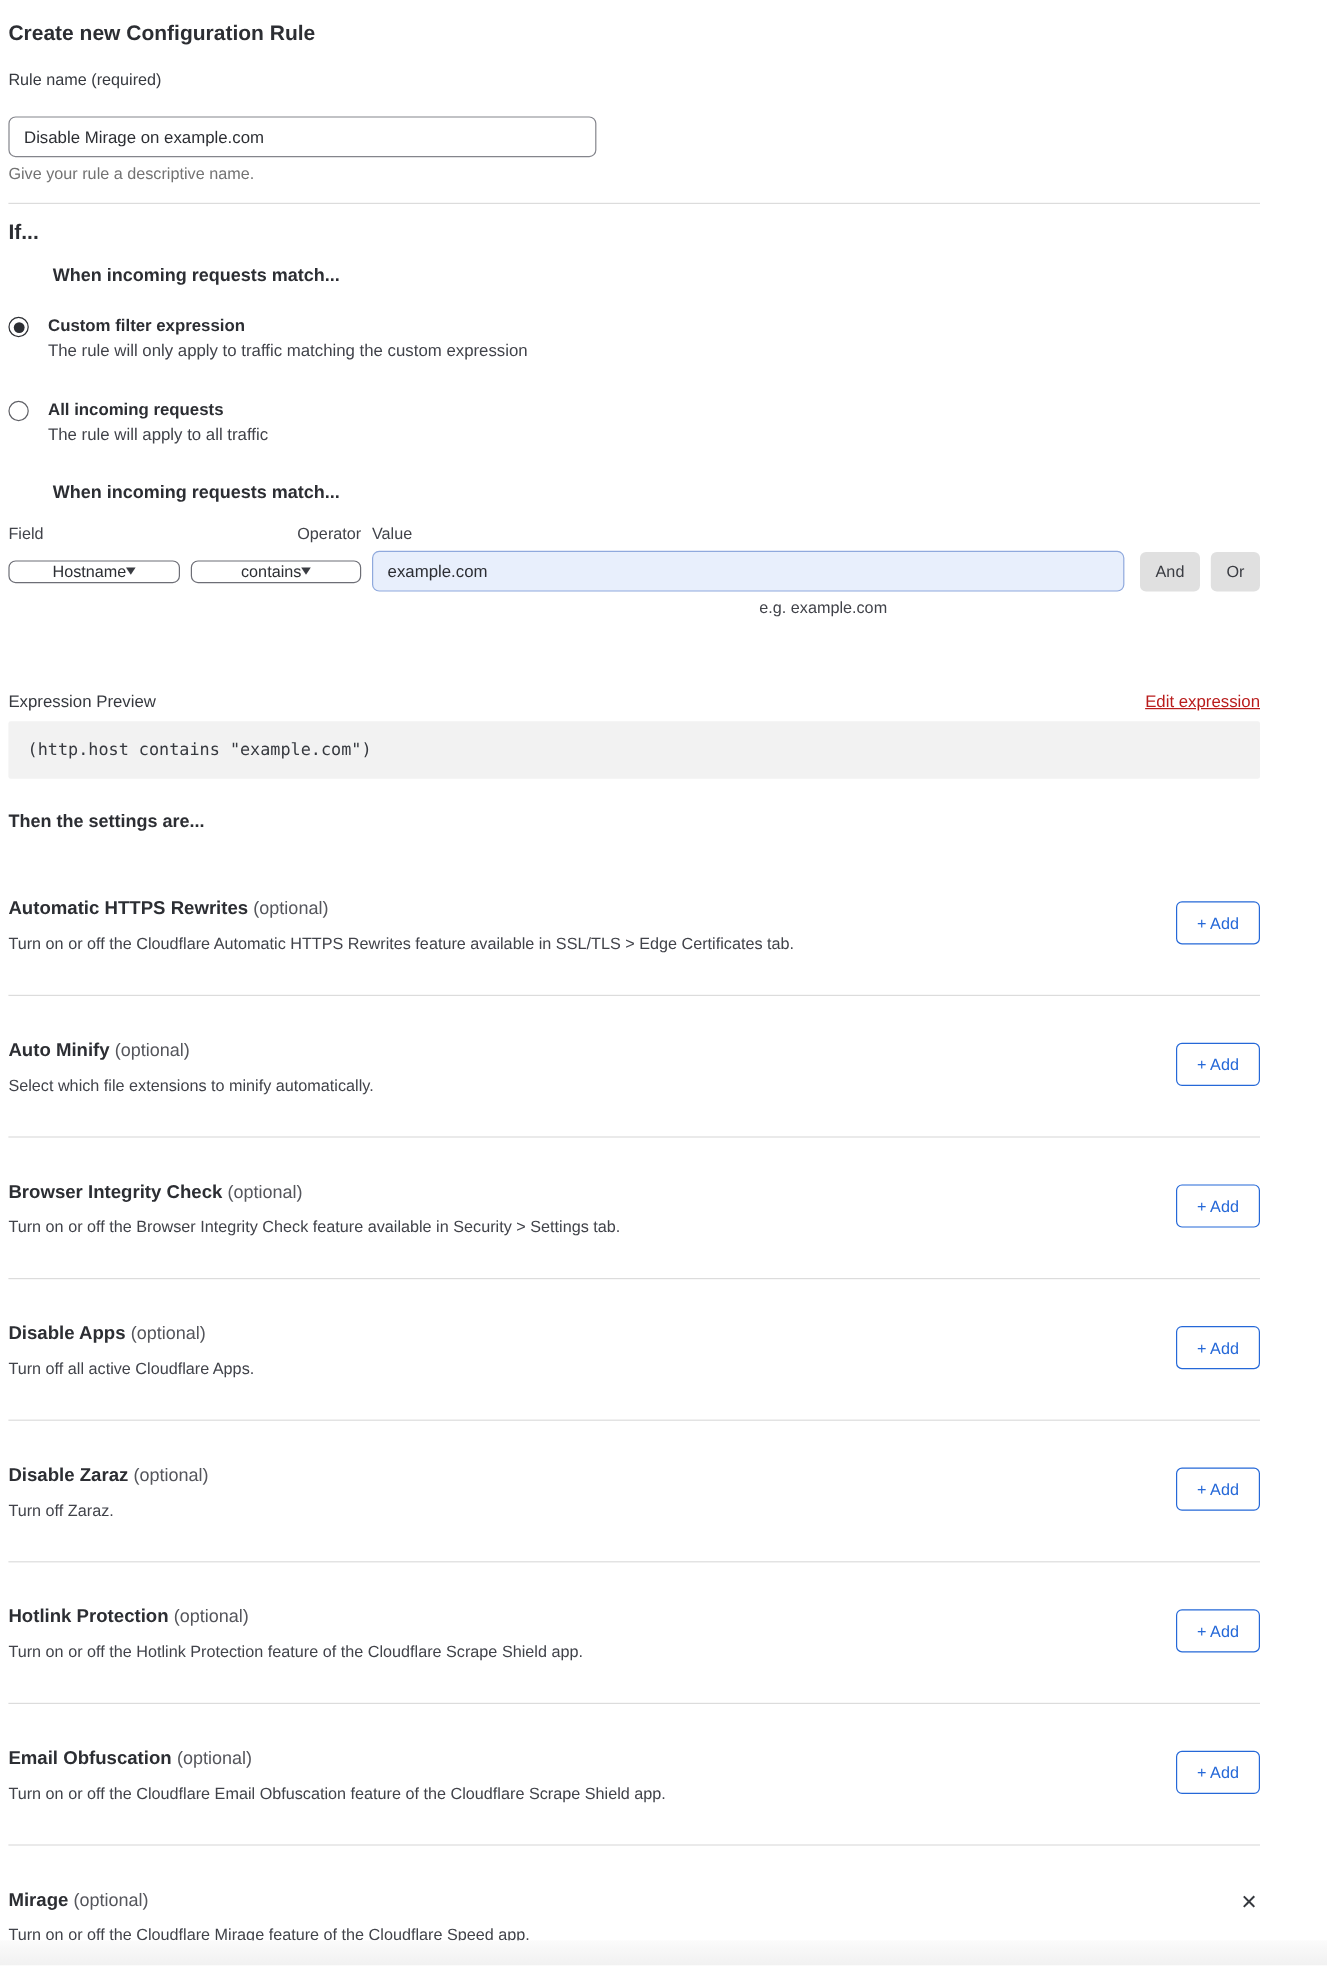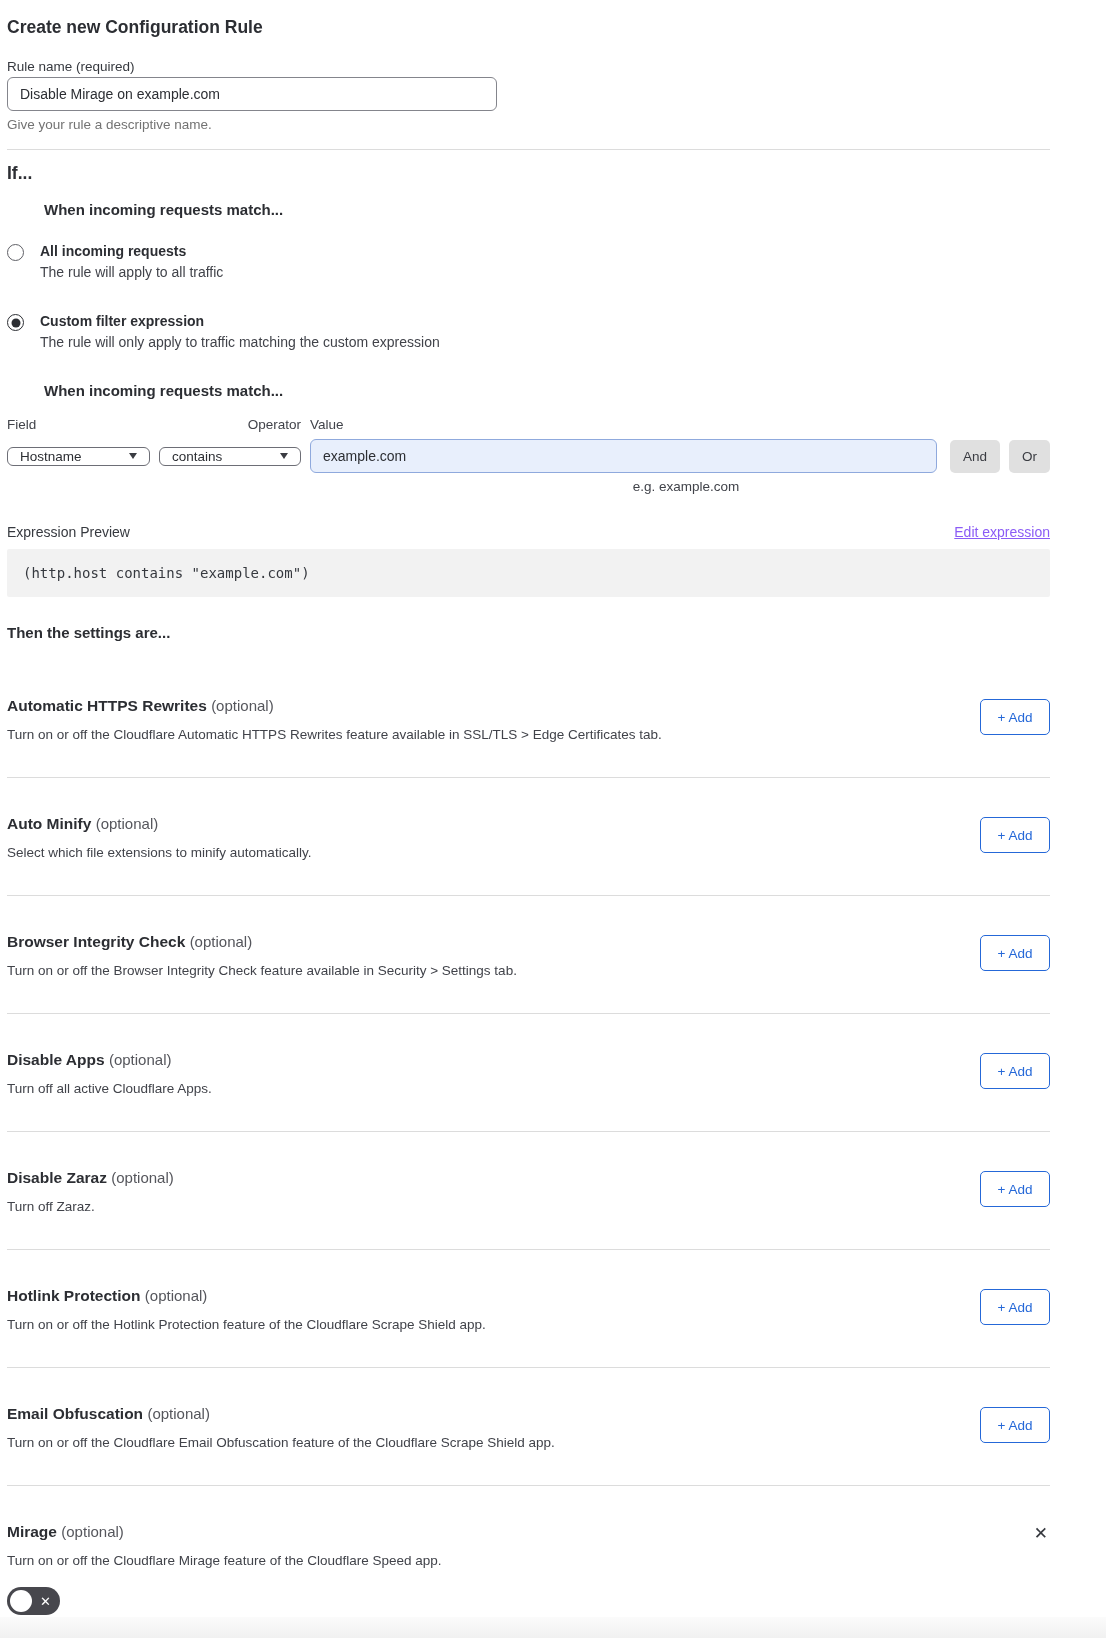--- a/index.html
+++ b/index.html
@@ -11,21 +11,21 @@
     color: #36393f;
     position: relative;
     overflow: hidden;
   }
   .page { padding: 0 56px 0 7px; position: relative; }
 
   h1.page-title { margin-top: 16px; font-size: 17.5px; line-height: 22px; font-weight: 700; color: #2c2e33; }
 
   .field-label { margin-top: 20px; font-size: 13.5px; line-height: 17px; color: #36393f; }
   .text-input {
-    display: block; margin-top: 2px; height: 34px; width: 490px;
+    display: block; margin-top: 22px; height: 34px; width: 490px;
     border: 1px solid #84858c; border-radius: 6px; padding: 0 12px;
     font-family: "Liberation Sans", sans-serif; font-size: 14px; color: #2c2e33;
     background: #fff; outline: none;
   }
   .helper { margin-top: 5px; font-size: 13.5px; line-height: 17px; color: #737373; }
 
   hr.divider { border: none; border-top: 1px solid #dcdcdc; margin-top: 16px; }
 
   h2.if-heading { margin-top: 12px; font-size: 17.5px; line-height: 22px; font-weight: 700; color: #2c2e33; }
   h3.sub-heading { margin-top: 16px; font-size: 15px; line-height: 19px; font-weight: 700; color: #2c2e33; margin-left: 37px; }
@@ -46,21 +46,21 @@
   .radio-texts { margin-left: 16px; }
   .radio-label { font-size: 14px; line-height: 17px; font-weight: 700; color: #2c2e33; }
   .radio-desc { margin-top: 4px; font-size: 14px; line-height: 17px; color: #41434a; }
 
   .builder-labels { margin-top: 16px; display: flex; gap: 9px; font-size: 13.5px; line-height: 17px; color: #41434a; }
   .builder-labels .w-field { width: 143px; }
   .builder-labels .w-operator { width: 142px; text-align: right; }
   .builder-controls { margin-top: 6px; display: flex; gap: 9px; align-items: center; }
   .select {
     height: 19px; border: 1px solid #6d6e76; border-radius: 6px; background: #fff;
-    display: flex; align-items: center; justify-content: space-between;
+    display: flex; align-items: center; justify-content: center;
     padding: 0 12px; font-size: 13.5px; color: #2c2e33; cursor: pointer;
   }
   .select.field { width: 143px; }
   .select.operator { width: 142px; }
   .caret {
     width: 0; height: 0; display: inline-block;
     border-left: 4.5px solid transparent; border-right: 4.5px solid transparent;
     border-top: 6px solid #3a3c42;
   }
   .value-input {
@@ -70,21 +70,21 @@
   .pill-btn {
     height: 33px; border: none; border-radius: 5px; background: #e0e0e0;
     font-family: "Liberation Sans", sans-serif; font-size: 13.5px; color: #3a3c42;
     padding: 0 13px; cursor: pointer;
   }
   .pill-btn.and { margin-left: 4px; }
   .eg-helper { margin-top: 5px; margin-left: 315px; font-size: 13.5px; line-height: 17px; color: #41434a; text-align: center; }
 
   .preview-row { margin-top: 28px; display: flex; justify-content: space-between; align-items: baseline; }
   .preview-label { font-size: 14px; line-height: 18px; color: #36393f; }
-  .edit-link { font-size: 14px; line-height: 18px; color: #8b5cf6; text-decoration: underline; cursor: pointer; }
+  .edit-link { font-size: 14px; line-height: 18px; color: #b91c1c; text-decoration: underline; cursor: pointer; margin-top: 32px; }
   .code-block {
     margin-top: 8px; background: #f2f2f2; border-radius: 2px;
     padding: 15px 16px; font-family: "DejaVu Sans Mono", monospace;
     font-size: 14px; line-height: 18px; color: #36393f;
   }
 
   h3.then-heading { margin-top: 26px; font-size: 15px; line-height: 19px; font-weight: 700; color: #2c2e33; }
 
   .setting-section { position: relative; }
   .setting-section.first { margin-top: 54px; }
@@ -135,32 +135,32 @@
   <div class="field-label">Rule name (required)</div>
   <input class="text-input" value="Disable Mirage on example.com" style="">
   <div class="helper">Give your rule a descriptive name.</div>
 
   <hr class="divider">
 
   <h2 class="if-heading">If...</h2>
   <h3 class="sub-heading">When incoming requests match...</h3>
 
   <div class="radio-row">
+    <span class="radio selected"></span>
+    <div class="radio-texts">
+      <div class="radio-label">Custom filter expression</div>
+      <div class="radio-desc">The rule will only apply to traffic matching the custom expression</div>
+    </div>
+  </div>
+
+  <div class="radio-row">
     <span class="radio"></span>
     <div class="radio-texts">
       <div class="radio-label">All incoming requests</div>
       <div class="radio-desc">The rule will apply to all traffic</div>
-    </div>
-  </div>
-
-  <div class="radio-row">
-    <span class="radio selected"></span>
-    <div class="radio-texts">
-      <div class="radio-label">Custom filter expression</div>
-      <div class="radio-desc">The rule will only apply to traffic matching the custom expression</div>
     </div>
   </div>
 
   <h3 class="sub-heading" style="margin-top:30px">When incoming requests match...</h3>
 
   <div class="builder-labels">
     <span class="w-field">Field</span>
     <span class="w-operator">Operator</span>
     <span>Value</span>
   </div>

